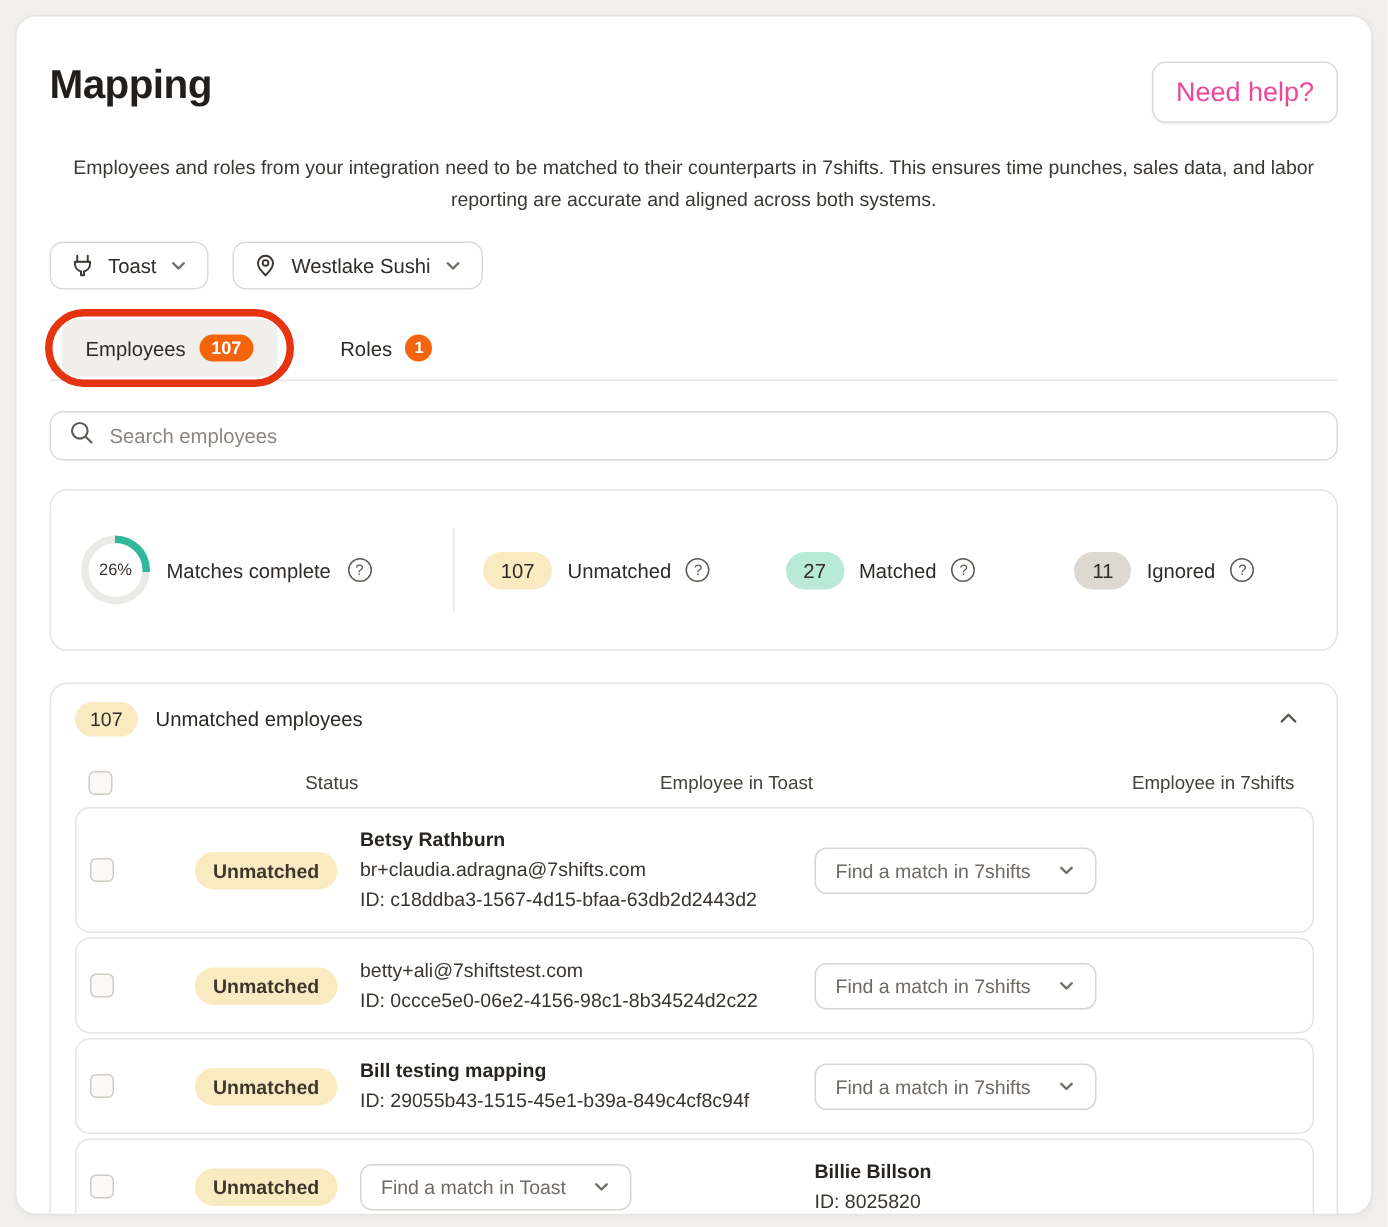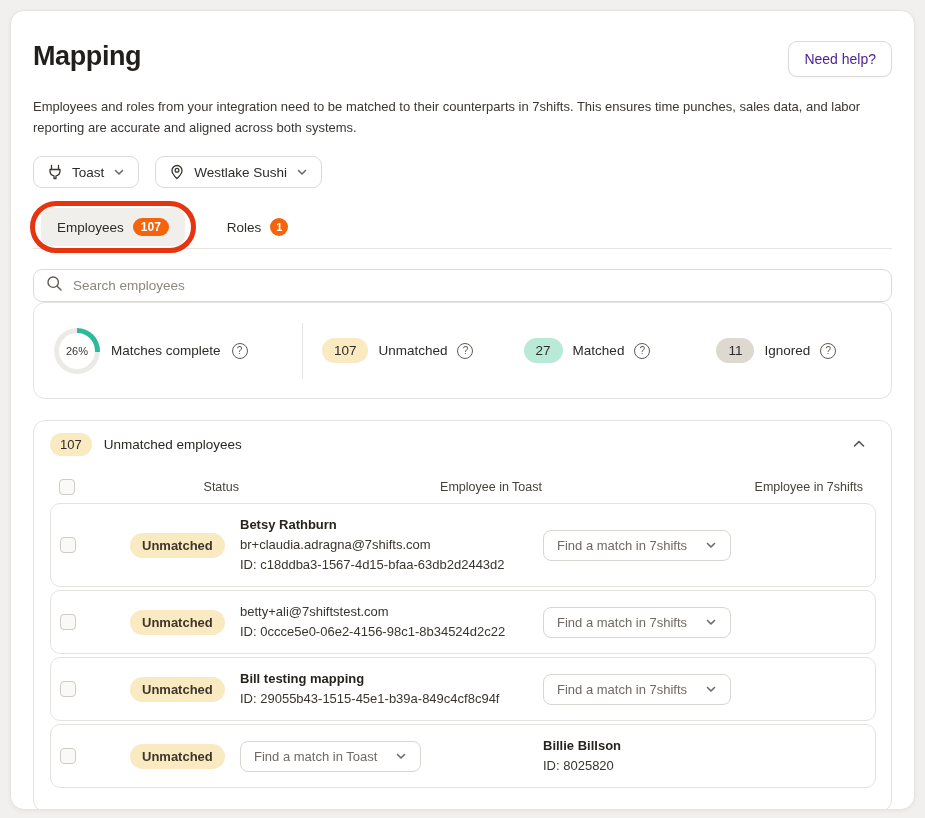--- a/index.html
+++ b/index.html
@@ -18,25 +18,25 @@
     border:1px solid #e6e4e1;
     border-radius:14px;
     box-shadow:0 1px 4px rgba(0,0,0,.05);
     padding:30px 22px 0;
     overflow:hidden;
   }
   
   .header-row { display:flex; align-items:flex-start; justify-content:space-between; }
   .page-title { font-size:27px; font-weight:700; letter-spacing:-0.4px; color:#211e1b; }
   .help-btn {
-    font-family:inherit; font-size:14px; color:#4c1d95;
+    font-family:inherit; font-size:18px; color:#ec4899;
     background:#fff; border:1px solid #dcdad6; border-radius:9px;
     padding:9px 15px; cursor:pointer; box-shadow:0 1px 2px rgba(0,0,0,.04);text-align:right;
   }
-  .desc { font-size:13px; line-height:1.58; color:#3b3733; margin-top:20px; max-width:870px; }
+  .desc { font-size:13px; line-height:1.58; color:#3b3733; margin-top:20px; max-width:870px;text-align:center; }
   
   .filters { display:flex; gap:16px; margin-top:18px; }
   .filter-btn {
     display:inline-flex; align-items:center; gap:9px;
     font-family:inherit; font-size:13.5px; color:#2e2b28;
     background:#fff; border:1px solid #dcdad6; border-radius:9px;
     padding:7px 13px; cursor:pointer;
   }
   .filter-btn svg { display:block; }
   .chev svg { display:block; }
@@ -48,21 +48,21 @@
   .badge-orange.circle { width:18px; height:18px; padding:0; display:inline-flex; align-items:center; justify-content:center; border-radius:50%; font-size:11px; }
   .annotation-ring {
     position:absolute; left:-11px; top:-7px; right:-11px; bottom:-7px;
     border:5px solid #e5340f; border-radius:27px; pointer-events:none;
   }
   
   .search-bar { display:flex; align-items:center; gap:10px; margin-top:20px; border:1px solid #dcdad6; border-radius:9px; padding:0 12px; height:33px; background:#fff; }
   .search-bar input { flex:1; border:none; outline:none; font-family:inherit; font-size:13.5px; color:#2e2b28; background:transparent; }
   .search-bar input::placeholder { color:#8c8781; }
   
-  .stats-card { display:flex; align-items:center; border:1px solid #e5e3e0; border-radius:12px; height:97px; padding:0 20px; background:#fff; }
+  .stats-card { display:flex; align-items:center; margin-top:19px; border:1px solid #e5e3e0; border-radius:12px; height:108px; padding:0 20px; background:#fff; }
   .stat-complete { display:flex; align-items:center; gap:11px; width:248px; }
   .donut { position:relative; width:46px; height:46px; border-radius:50%; flex:0 0 auto; }
   .donut::before { content:""; position:absolute; inset:5px; background:#fff; border-radius:50%; }
   .donut span { position:absolute; inset:0; display:flex; align-items:center; justify-content:center; font-size:11px; color:#3a3530; z-index:1; }
   .vdivider { width:1px; height:56px; background:#e7e5e2; }
   .stat { flex:1; display:flex; align-items:center; justify-content:center; gap:10px; }
   .count-pill { font-size:13.5px; color:#2e2b28; border-radius:14px; padding:5px 12px; font-weight:500; }
   .stat-label { font-size:13.5px; color:#2e2b28; }
   .help-icon {
     width:16px; height:16px; border:1.2px solid #5f5a54; border-radius:50%;

